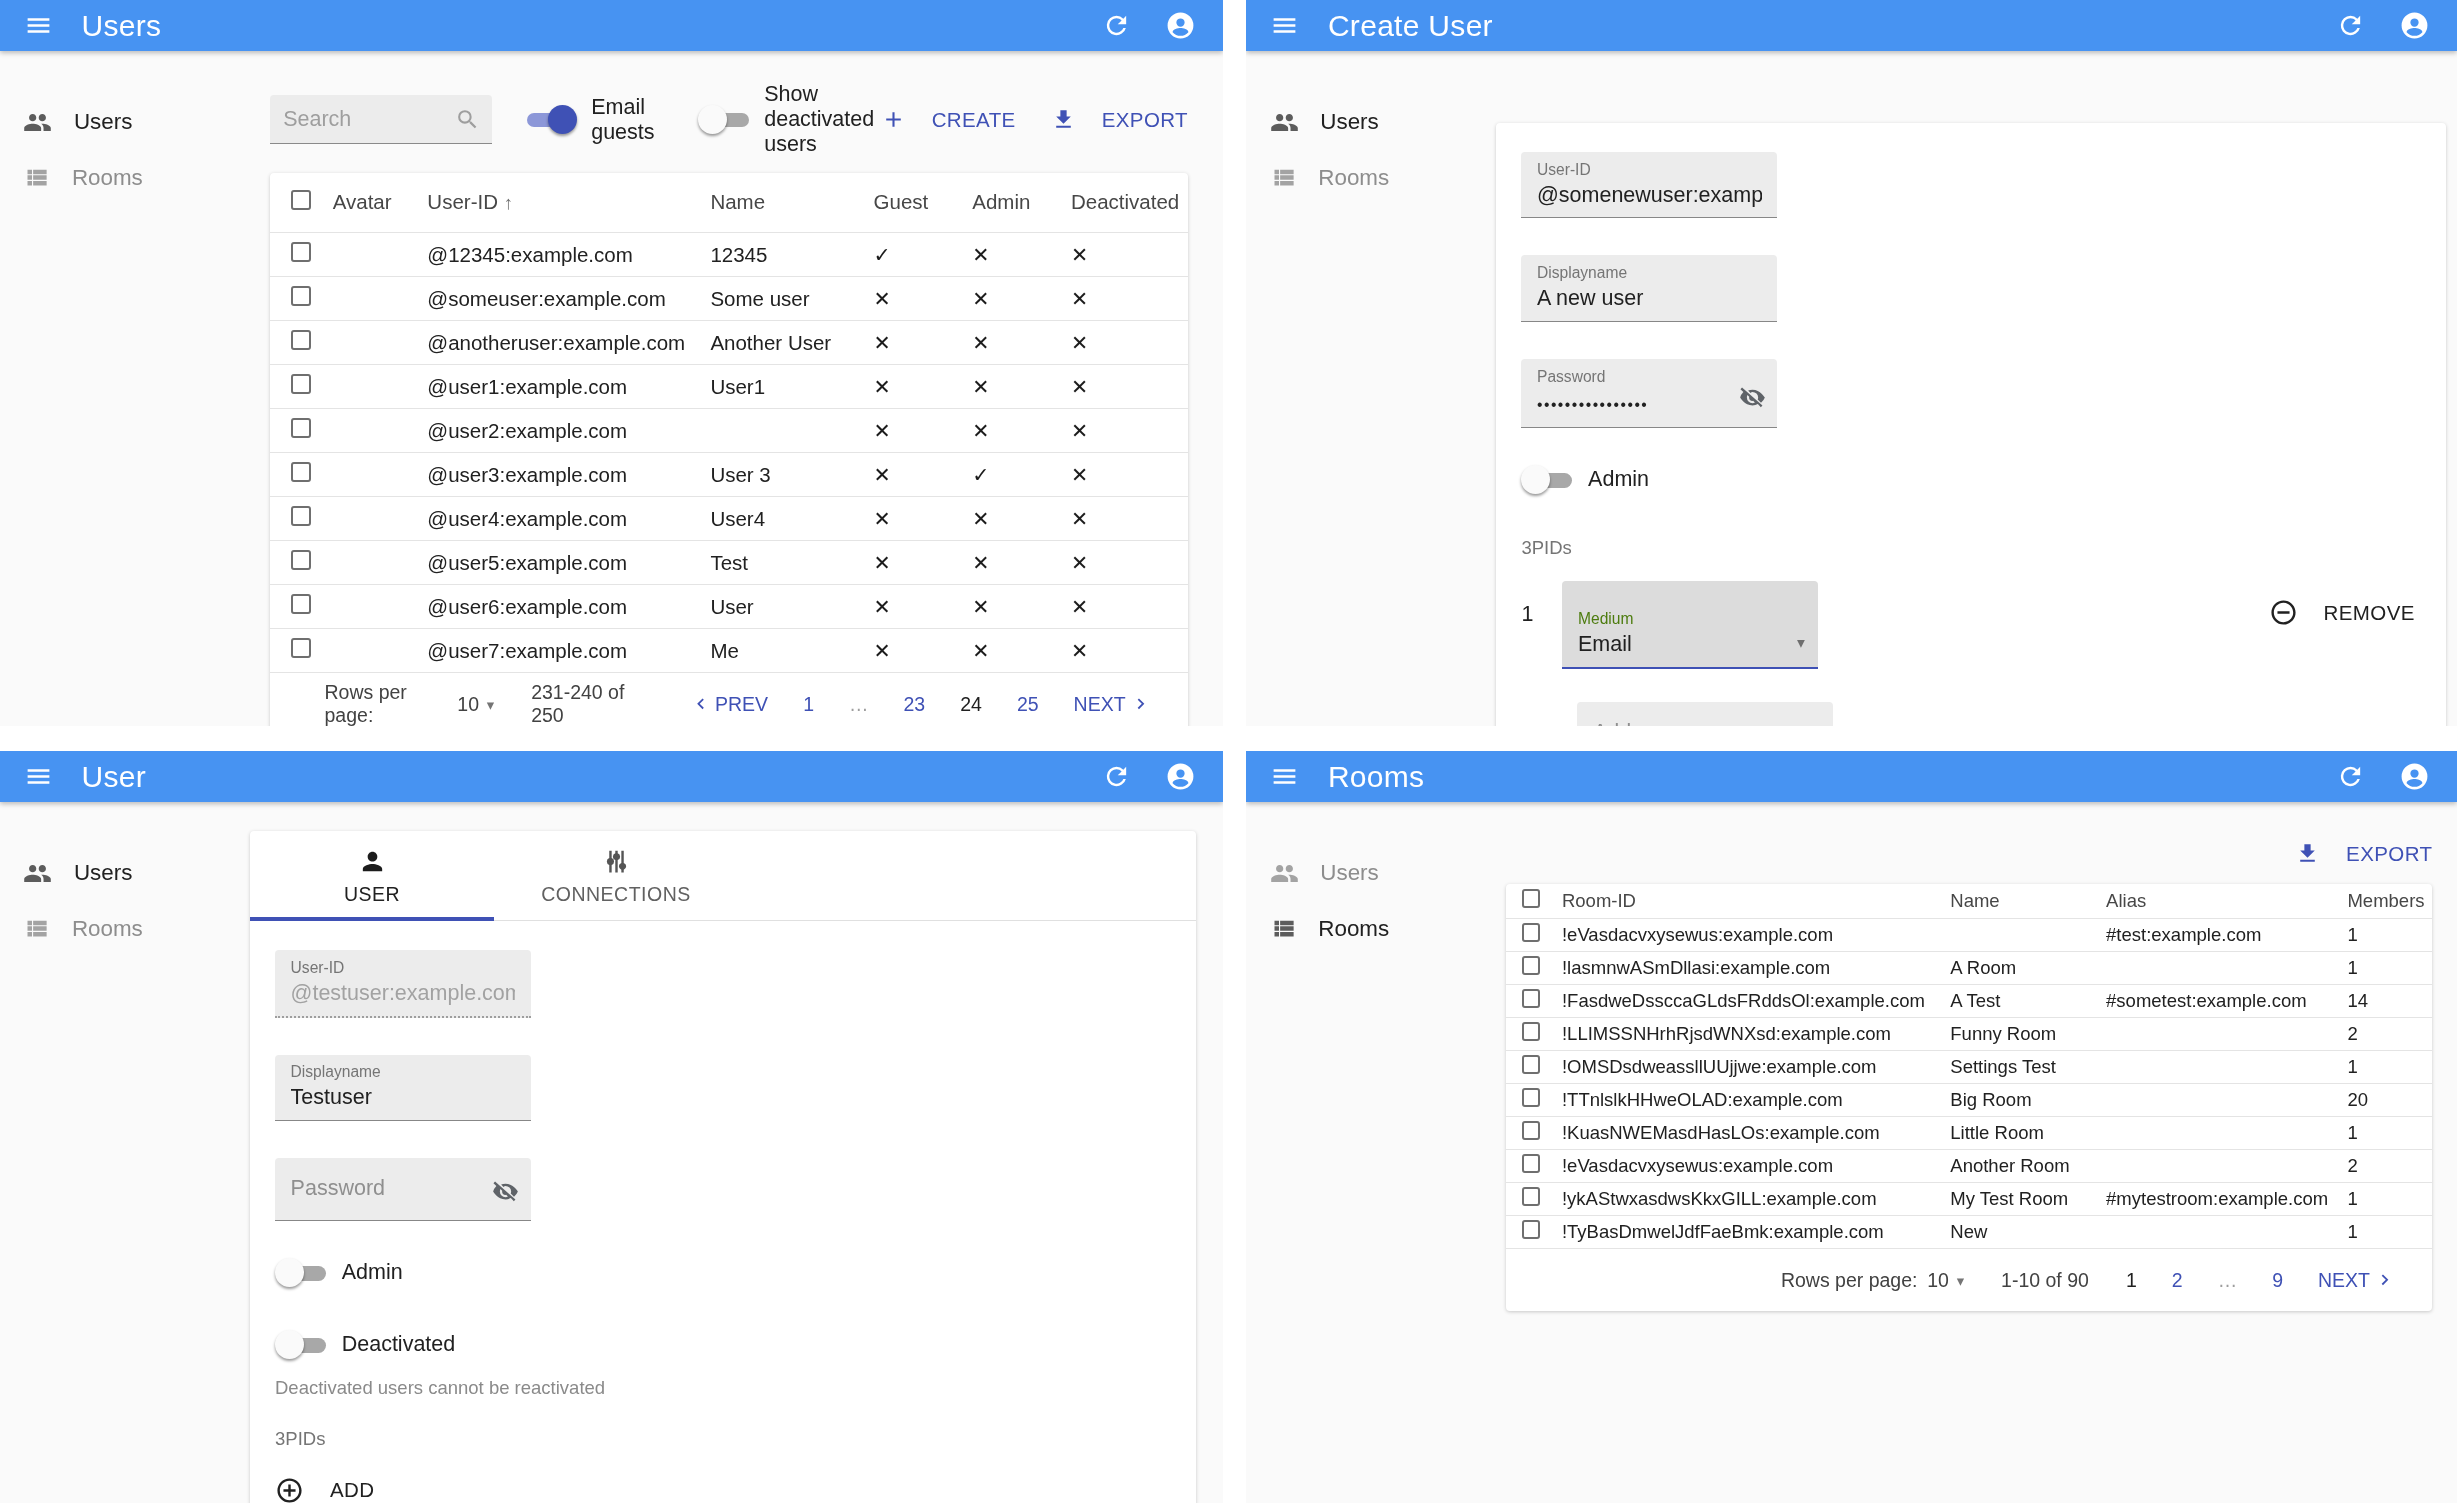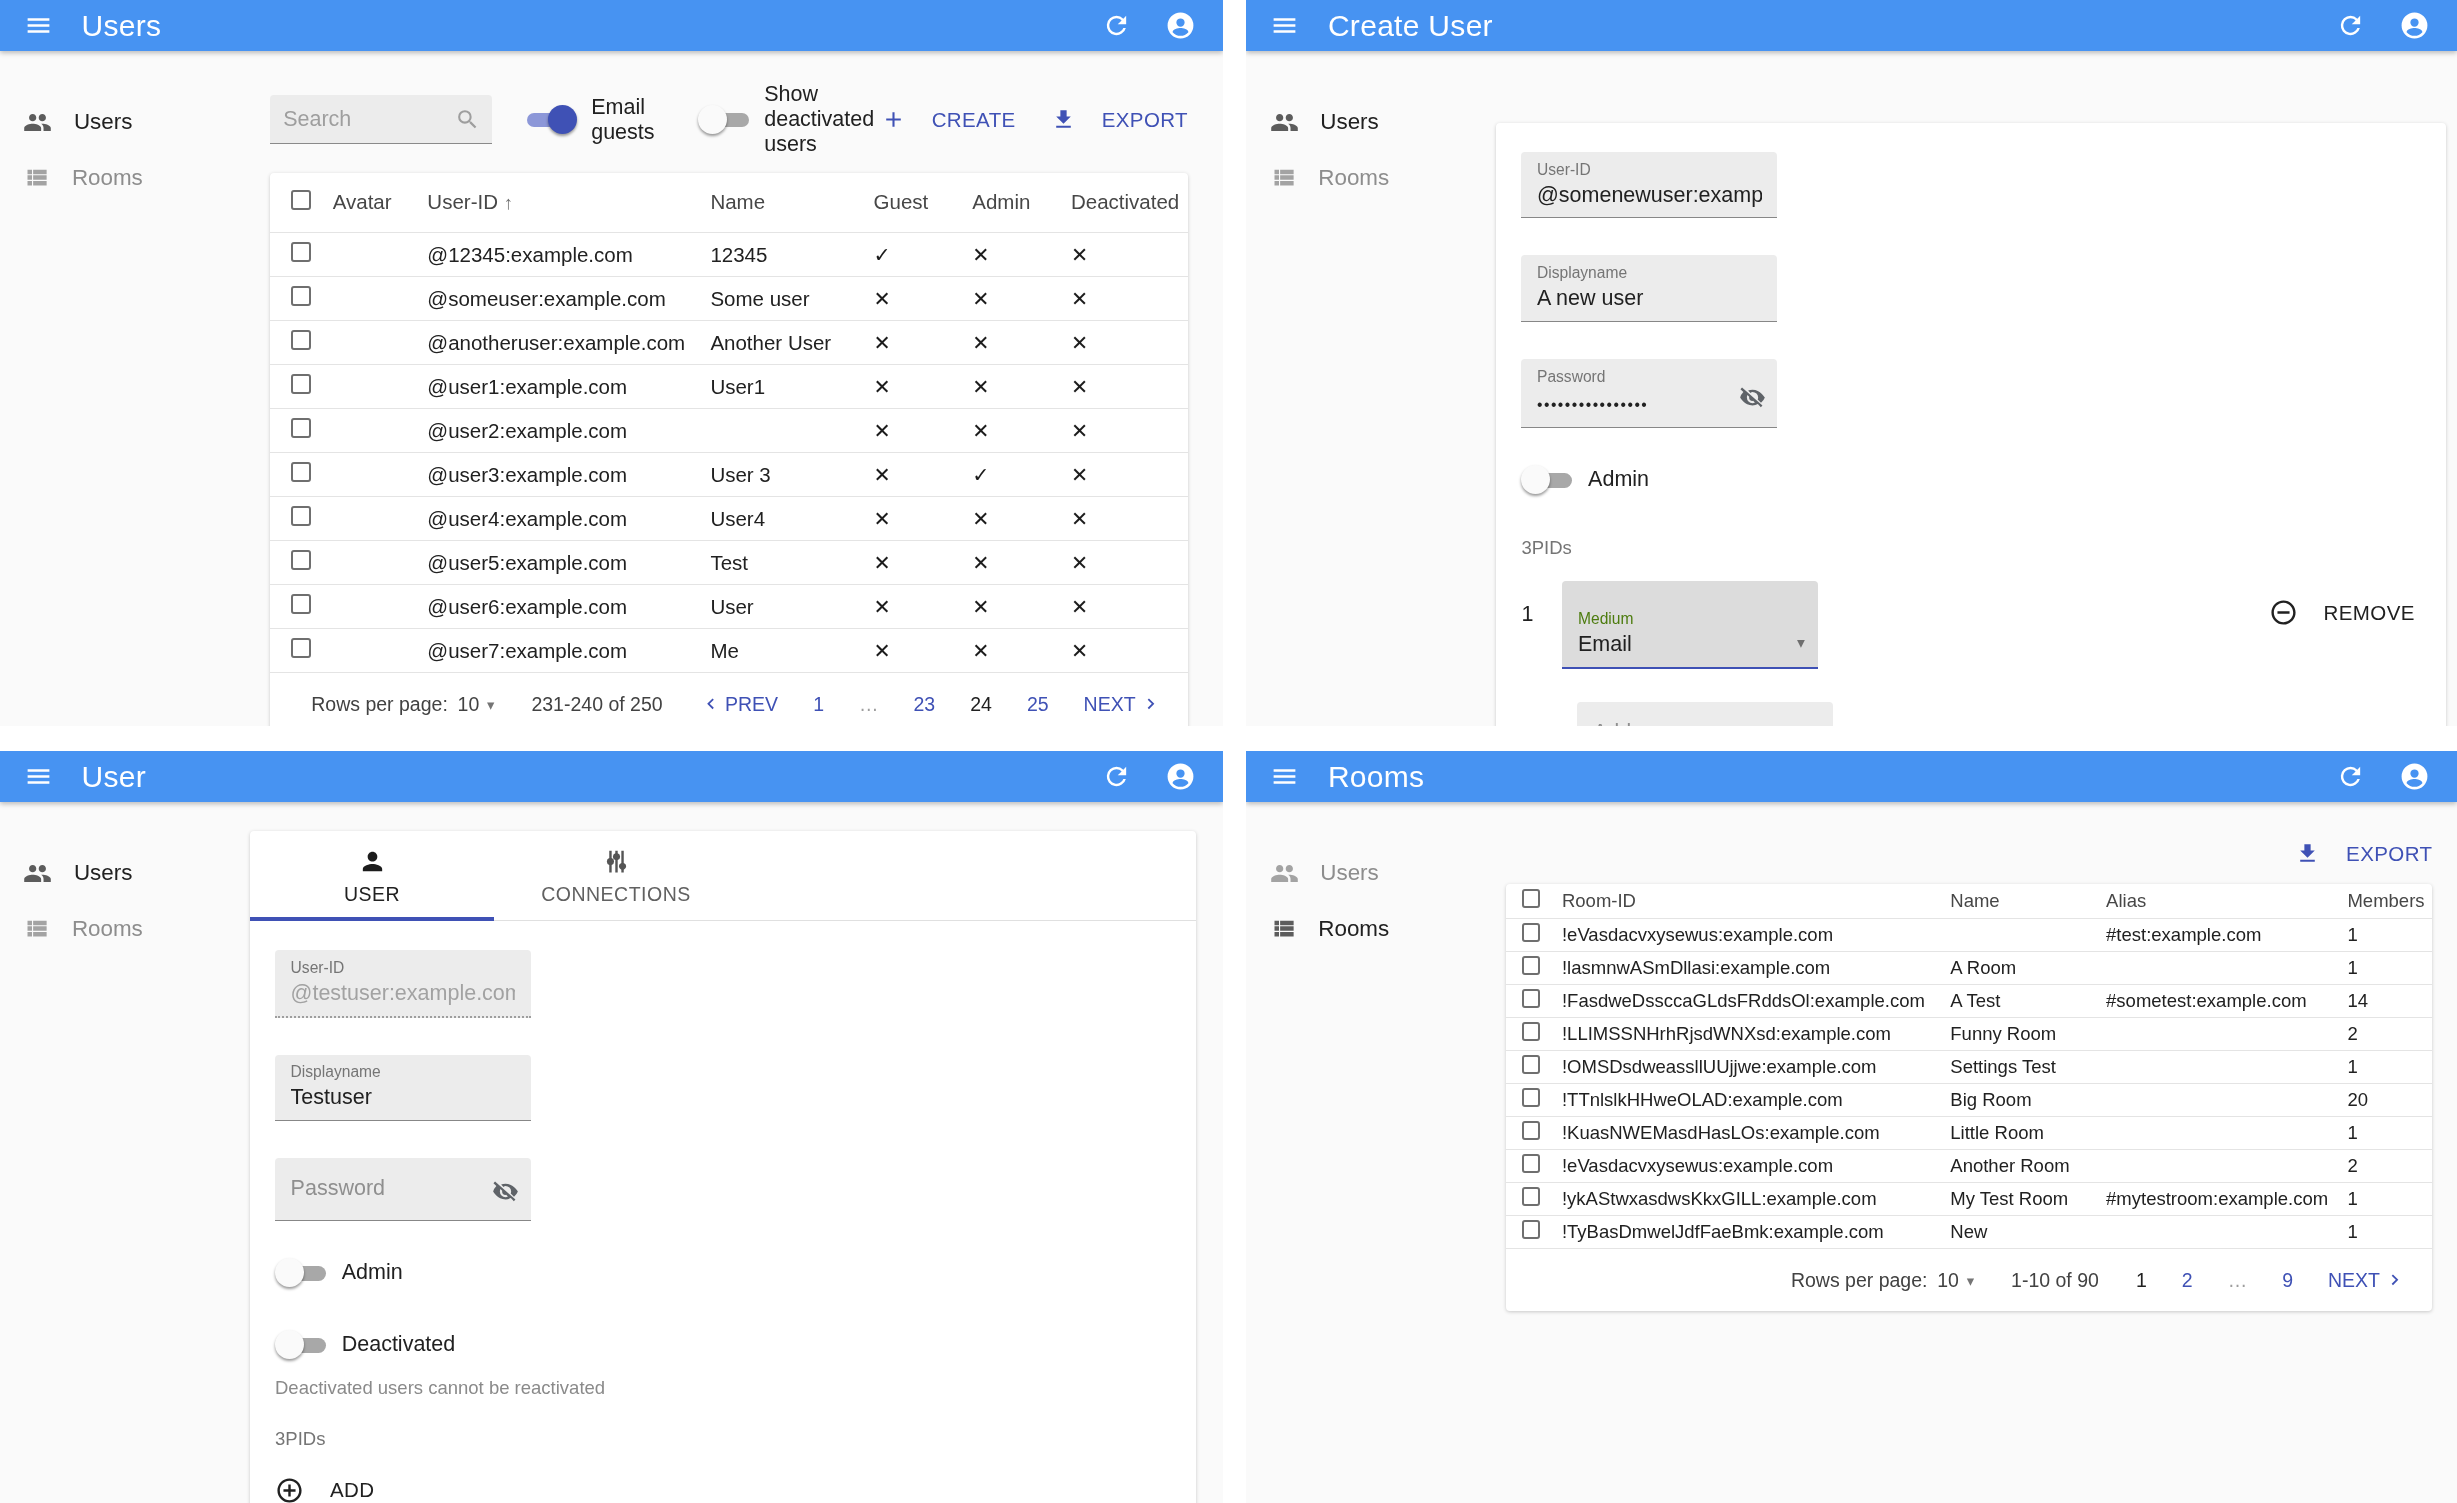--- a/index.html
+++ b/index.html
@@ -78,21 +78,21 @@
   .switch.on .thumb { left:23.4px; background:#3f51b5; }
   .switch-label { font-size:21.5px; color:#212121; margin-left:13.7px; }
 
   .text-btn { display:inline-flex; align-items:center; gap:26px; color:#3f51b5; font-size:20.5px;
               font-weight:500; letter-spacing:0.4px; cursor:pointer; white-space:nowrap; }
   .text-btn svg { fill:#3f51b5; }
   .text-btn.dark { color:#212121; } .text-btn.dark svg { fill:#212121; }
 
   
   .pagination { display:flex; align-items:center; justify-content:flex-end; gap:37px;
-                height:62px; padding:0 27px; font-size:19.5px; color:#424242; }
+                height:62px; padding:0 37px; font-size:19.5px; color:#424242;margin-left:18px; }
   .rpp { display:flex; align-items:center; gap:9.8px; }
   .rpp .rpp-select { display:flex; align-items:center; gap:7.8px; cursor:pointer; }
   .rpp .caret { font-size:14.6px; color:#757575; }
   .pagenav { display:flex; align-items:center; gap:35px; }
   .pagenav .navbtn { display:inline-flex; align-items:center; gap:3.9px; color:#3f51b5; font-weight:500; cursor:pointer; }
   .pagenav .navbtn svg { fill:#3f51b5; }
   .page { color:#3f51b5; cursor:pointer; }
   .page.current { color:#212121; cursor:default; }
   .page.ellipsis { color:#9e9e9e; cursor:default; }
 

